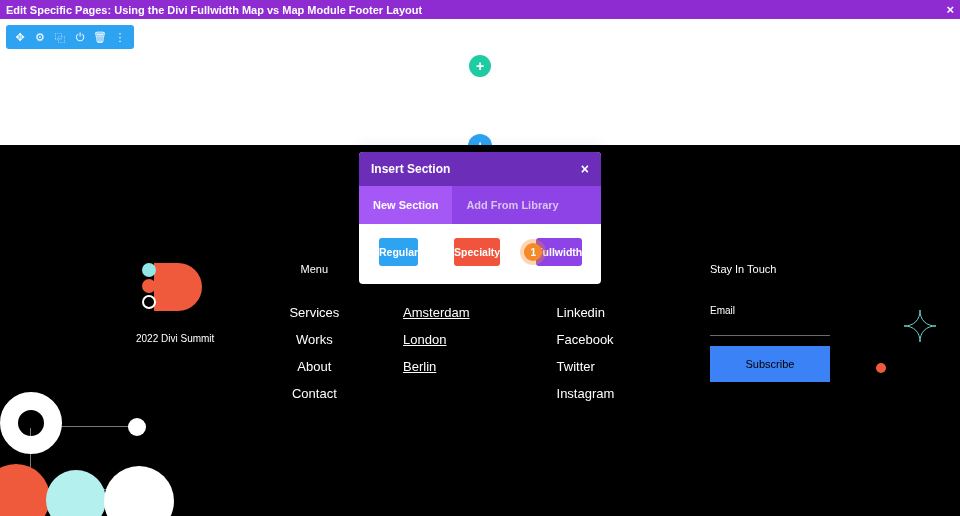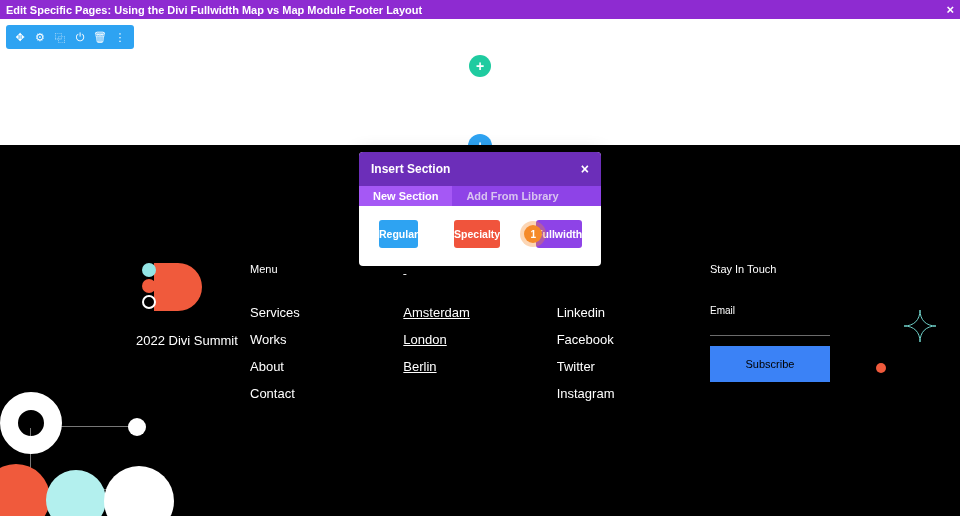--- a/index.html
+++ b/index.html
@@ -13,22 +13,22 @@
   .add-section-btn { position: absolute; top: 36px; left: 50%; transform: translateX(-50%); width: 22px; height: 22px; border-radius: 50%; background: #1fcba0; color: #fff; display: flex; align-items: center; justify-content: center; font-size: 14px; font-weight: 700; cursor: pointer; }
   .add-section-btn.blue { background: #2ea3f2; top: 115px; width: 24px; height: 24px; }
   .footer { position: absolute; top: 145px; left: 0; right: 0; bottom: 0; background: #000; color: #fff; }
   .footer-inner { position: absolute; top: 118px; left: 136px; right: 130px; display: flex; gap: 24px; font-size: 11px; }
   .logo-col { width: 90px; }
   .logo-shapes { width: 70px; height: 60px; position: relative; margin-bottom: 10px; }
   .logo-shapes .big-half { position: absolute; left: 18px; top: 0; width: 48px; height: 48px; background: #f05a3c; border-radius: 0 48px 48px 0; }
   .logo-shapes .c-cyan { position: absolute; left: 6px; top: 0; width: 14px; height: 14px; border-radius: 50%; background: #94e5e5; }
   .logo-shapes .c-orange { position: absolute; left: 6px; top: 16px; width: 14px; height: 14px; border-radius: 50%; background: #f05a3c; }
   .logo-shapes .c-black { position: absolute; left: 6px; top: 32px; width: 14px; height: 14px; border-radius: 50%; background: #000; border: 2px solid #fff; }
-  .logo-col .tag { font-size: 13px; white-space: nowrap; }
-  .menu-col { width: 130px; }
+  .logo-col .tag { font-size: 10px; white-space: nowrap; }
+  .menu-col { width: 130px; text-align: center; }
   .menu-col .heading, .loc-col .heading, .social-col .heading, .stay-col .heading { font-size: 11px; margin-bottom: 30px; }
   .menu-col a, .loc-col a, .social-col a { display: block; font-size: 13px; color: #fff; text-decoration: none; margin-bottom: 12px; }
   .loc-col { width: 130px; text-decoration: underline; }
   .social-col { width: 130px; }
   .stay-col { flex: 1; }
   .stay-col .field-label { font-size: 10px; margin-bottom: 6px; }
   .stay-col .field-line { border-bottom: 1px solid #6b6b6b; height: 14px; margin-bottom: 10px; }
   .subscribe-btn { background: #3b82f6; color: #000; border: none; width: 120px; height: 36px; font-size: 11px; cursor: pointer; }
   
   .diamond { position: absolute; top: 163px; right: 22px; width: 36px; height: 36px; }
@@ -42,21 +42,21 @@
   .bl-shapes .line2 { position: absolute; left: 40px; top: 54px; width: 1px; height: 62px; background: #777; }
   .bl-shapes .line3 { position: absolute; left: 40px; top: 115px; width: 135px; height: 1px; background: #777; }
   .bl-shapes .big-orange { position: absolute; left: -8px; top: 90px; width: 68px; height: 68px; border-radius: 50%; background: #f05a3c; }
   .bl-shapes .big-cyan { position: absolute; left: 56px; top: 96px; width: 60px; height: 60px; border-radius: 50%; background: #b3f0ee; }
   .bl-shapes .big-white2 { position: absolute; left: 114px; top: 92px; width: 70px; height: 70px; border-radius: 50%; background: #fff; }
   
   .modal { position: absolute; top: 152px; left: 50%; transform: translateX(-50%); width: 242px; background: #fff; border-radius: 4px; overflow: hidden; z-index: 100; box-shadow: 0 4px 20px rgba(0,0,0,.3); }
   .modal-header { background: #6c2eb9; color: #fff; height: 34px; display: flex; align-items: center; padding: 0 12px; font-size: 12px; font-weight: 600; }
   .modal-header .spacer { flex: 1; }
   .modal-header .close-x { cursor: pointer; font-size: 14px; }
-  .modal-tabs { background: #8e43e7; height: 20px; display: flex; }
+  .modal-tabs { background: #8e43e7; height: 38px; display: flex; }
   .modal-tabs .tab { flex: 0 0 auto; padding: 0 14px; display: flex; align-items: center; font-size: 11px; color: #d9c4f0; border: none; background: transparent; cursor: pointer; font-weight:600; }
   .modal-tabs .tab.active { background: #a558f5; color: #fff; }
   .modal-body { padding: 14px 20px 18px; display: flex; gap: 18px; }
   .sec-btn { flex: 1; height: 28px; border: none; border-radius: 3px; color: #fff; font-size: 10.5px; font-weight: 600; cursor: pointer; position: relative; }
   .sec-btn.regular { background: #2ea3f2; }
   .sec-btn.specialty { background: #f0543c; }
   .sec-btn.fullwidth { background: #8e43e7; }
   .sep { width: 1px; background: #e0e0e0; height: 28px; }
   .marker { position: absolute; left: -3px; top: 50%; transform: translate(-50%,-50%); width: 18px; height: 18px; border-radius: 50%; background: #f58a2a; display: flex; align-items: center; justify-content: center; font-size: 10px; font-weight: 700; color: #fff; box-shadow: 0 0 0 4px rgba(245,138,42,.35); }
 </style>

